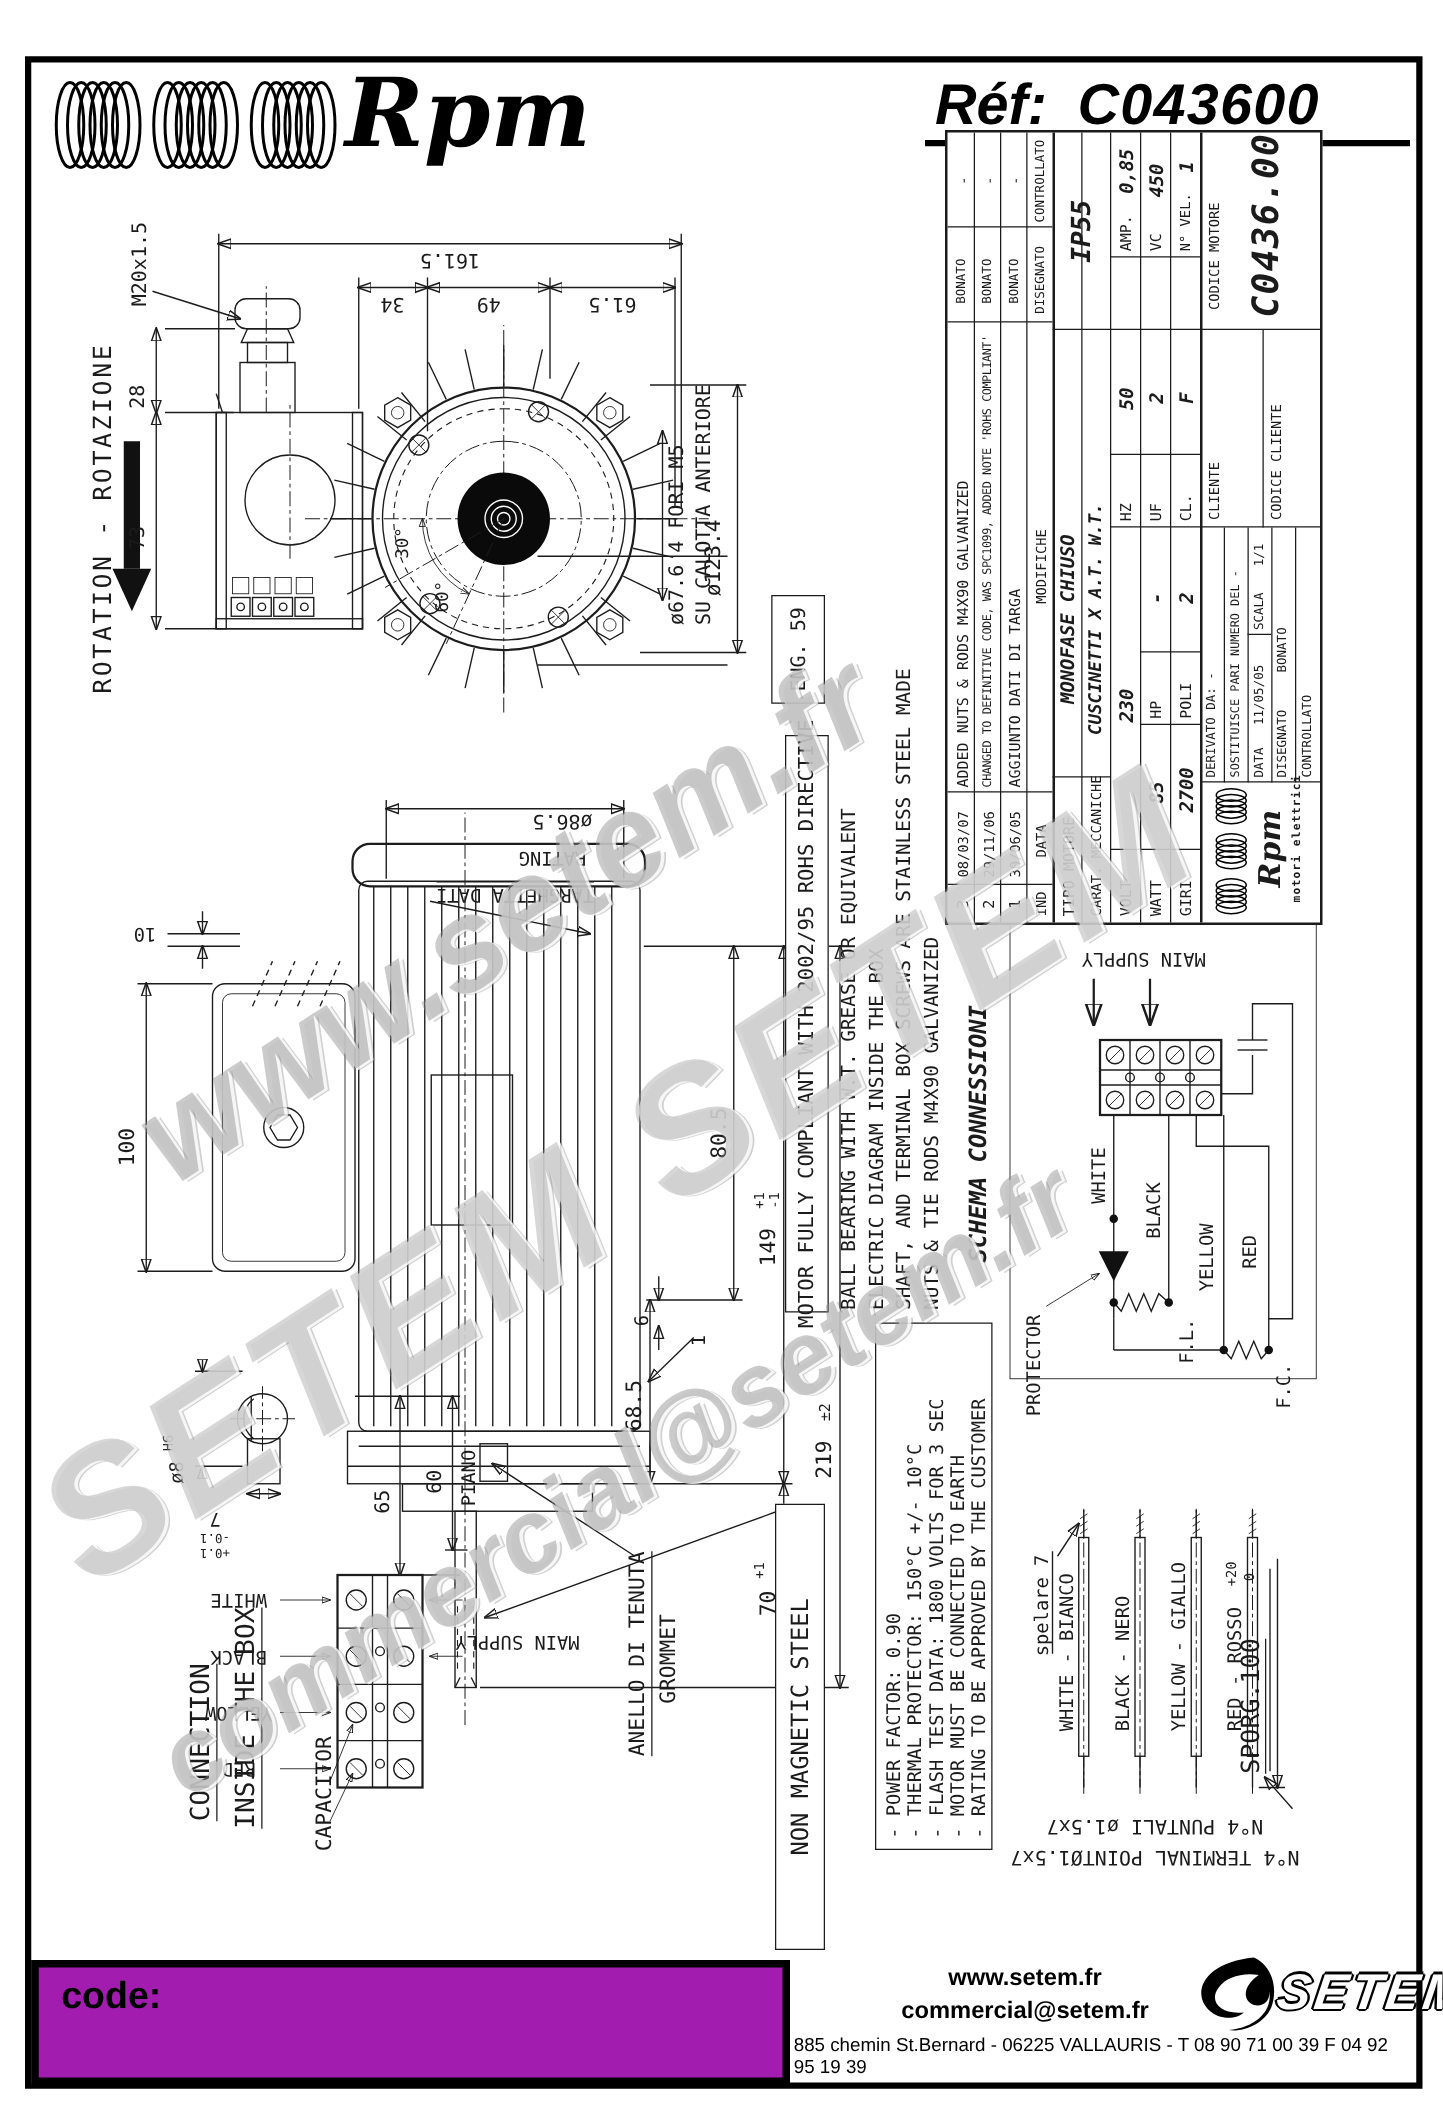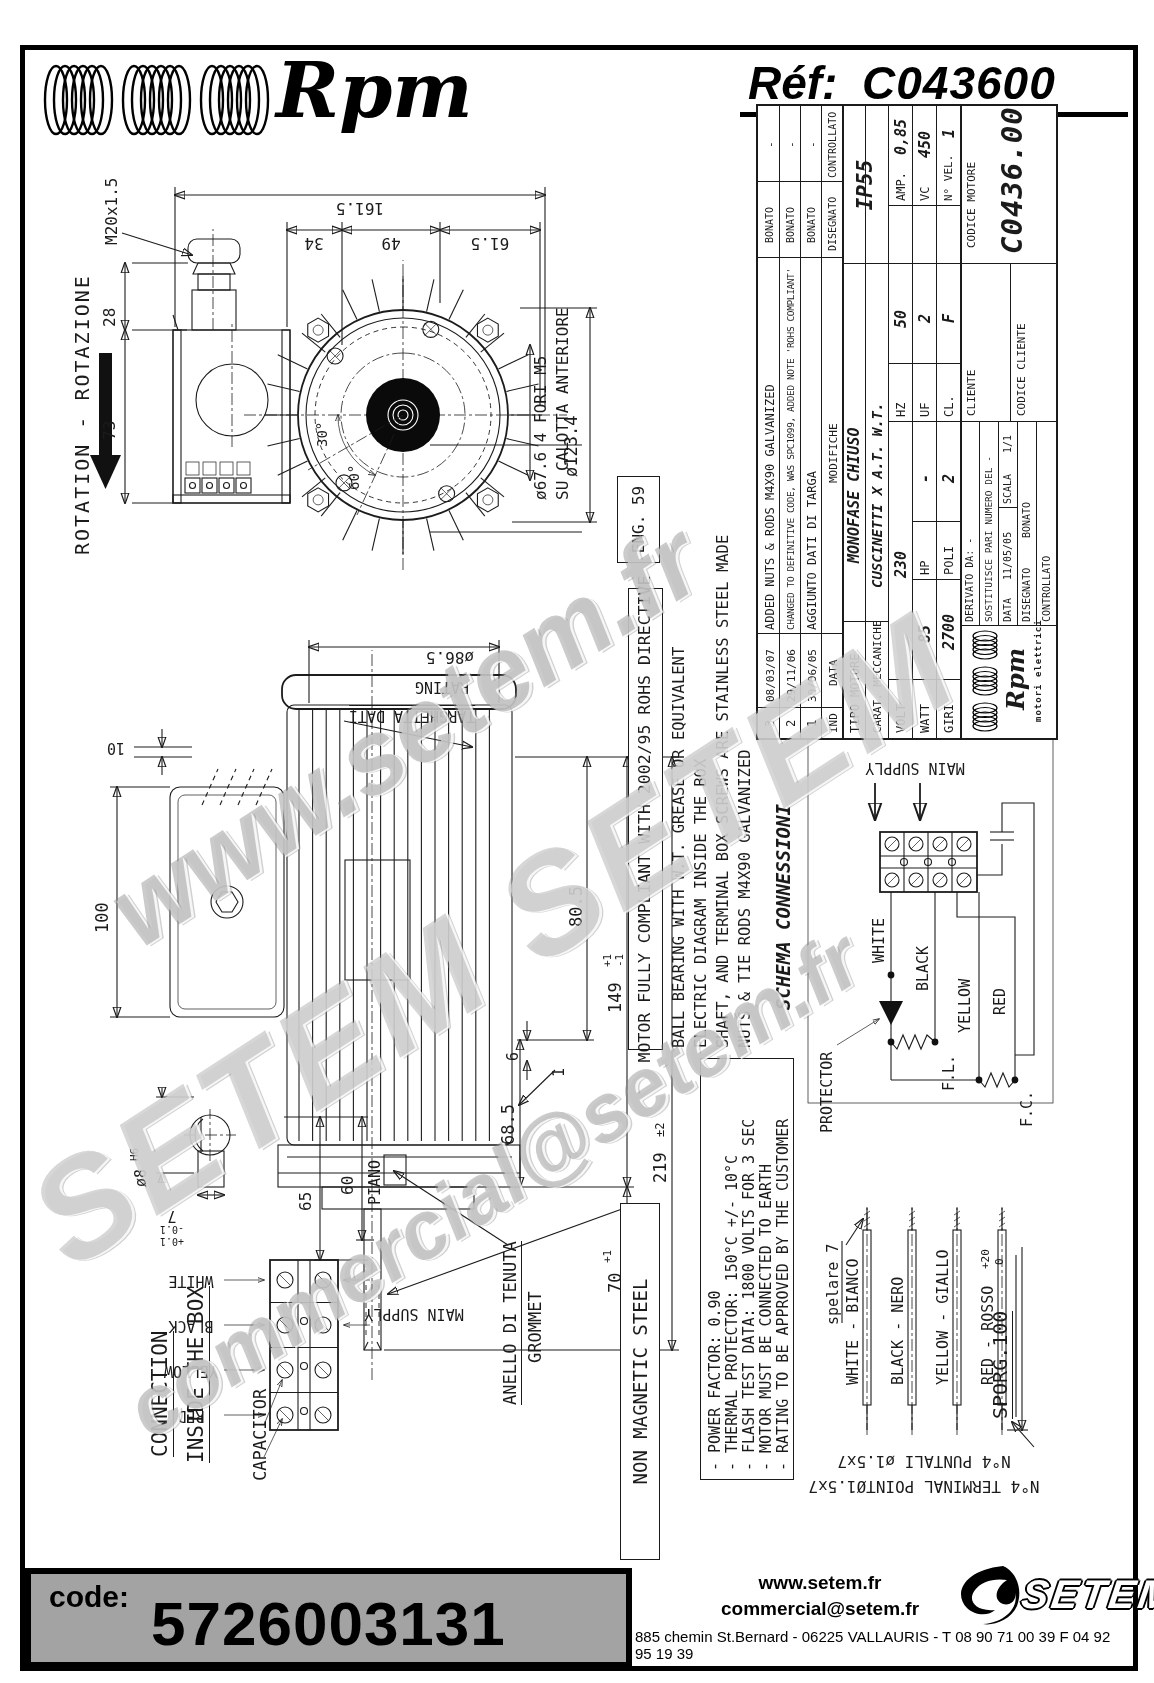--- a/index.html
+++ b/index.html
@@ -32,21 +32,21 @@
   .tblock{position:absolute;left:845px;top:734px;width:632px;height:298px;
           border:2px solid #1b1b1b;background:#fff;}
   .cell{position:absolute;font-family:"DejaVu Sans Mono",monospace;color:#1b1b1b;
         white-space:nowrap;line-height:1;}
   .hl{position:absolute;background:#1b1b1b;}
   
   .wm{position:absolute;font-weight:bold;font-style:italic;white-space:nowrap;
       transform-origin:0 50%;color:rgba(140,140,140,.45);
       text-shadow:2px 2px 0 rgba(255,255,255,.8),3px 3px 0 rgba(120,120,120,.35);}
   
-  .codebox{left:25px;top:1568px;width:595px;height:88px;border:6px solid #000;background:#a3a3a3;}
+  .codebox{left:25px;top:1568px;width:595px;height:88px;border:6px solid #000;background:#a21caf;}
   .outline{color:#fff;text-shadow:-2px 0 #000,2px 0 #000,0 -2px #000,0 2px #000,
            -1px -1px #000,1px 1px #000,-1px 1px #000,1px -1px #000;}
 </style>
 </head>
 <body>
 
 <div class="abs frame"></div>
 
 <div class="abs" style="left:38px;top:50px;width:520px;height:100px;">
   <svg width="235" height="100">
@@ -650,21 +650,20 @@
   <div class="cell bd" style="left:16px;top:276px;font-size:9px;letter-spacing:1px;">motori elettrici</div>
 </div>
 </div>
 
 <div class="wm" style="left:120px;top:860px;font-size:105px;transform:rotate(-33deg);font-family:'Liberation Sans',sans-serif;">www.setem.fr</div>
 <div class="wm" style="left:45px;top:1150px;font-size:140px;transform:rotate(-33deg);letter-spacing:6px;color:rgba(150,150,150,.38);">SETEM  SETEM</div>
 <div class="wm" style="left:135px;top:1370px;font-size:82px;transform:rotate(-33deg);">commercial@setem.fr</div>
 
 <div class="abs codebox">
   <div class="abs" style="left:18px;top:6px;font:bold 30px 'Liberation Sans',sans-serif;color:#000;">code:</div>
-  <div class="abs" style="left:120px;top:14px;font:bold 62px 'Liberation Sans',sans-serif;color:#000;letter-spacing:1px;">5726003131</div>
 </div>
 <div class="abs" style="left:640px;top:1572px;width:360px;text-align:center;font:bold 19px 'Liberation Sans',sans-serif;color:#000;">www.setem.fr</div>
 <div class="abs" style="left:640px;top:1598px;width:360px;text-align:center;font:bold 19px 'Liberation Sans',sans-serif;color:#000;">commercial@setem.fr</div>
 <svg class="abs" style="left:945px;top:1560px;" width="75" height="70">
   <path d="M58,6 C18,10 8,34 22,48 C30,56 44,56 50,50 C30,52 22,40 30,30 C36,22 48,18 62,20 C50,28 48,40 58,44 C66,46 72,40 70,32 C74,46 62,62 38,64 C48,66 66,60 72,46 C78,30 72,12 58,6 Z" fill="#000" stroke="none"></path>
 </svg>
 <div class="abs outline" style="left:1022px;top:1572px;font:bold italic 40px 'Liberation Sans',sans-serif;letter-spacing:3px;transform:skewX(-8deg);">SETEM</div>
 <div class="abs" style="left:635px;top:1628px;width:495px;font:15px 'Liberation Sans',sans-serif;color:#000;">885 chemin St.Bernard  -  06225 VALLAURIS  -  T 08 90 71 00 39   F 04 92 95 19 39</div>
 
 </body></html>

